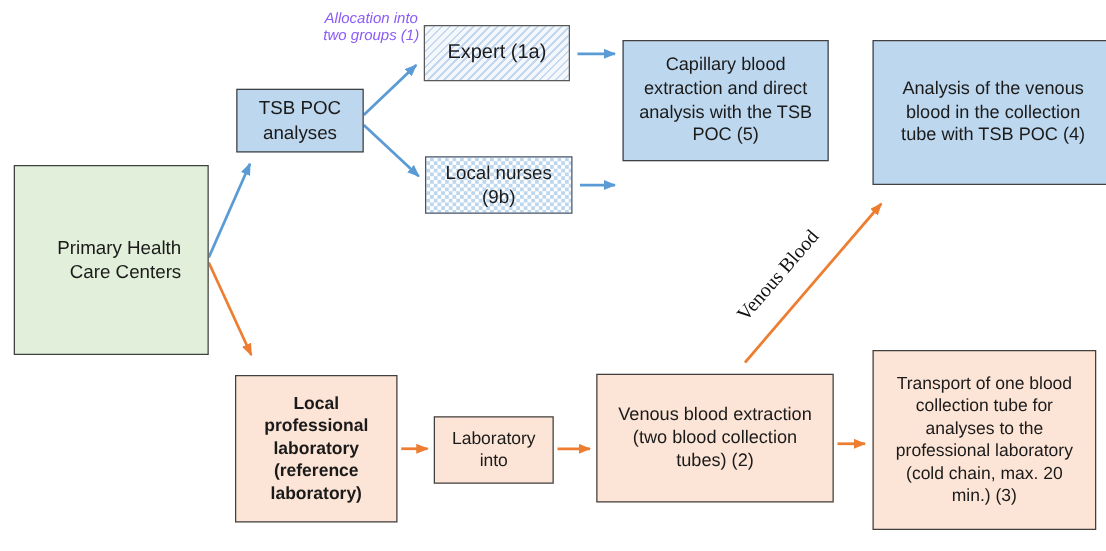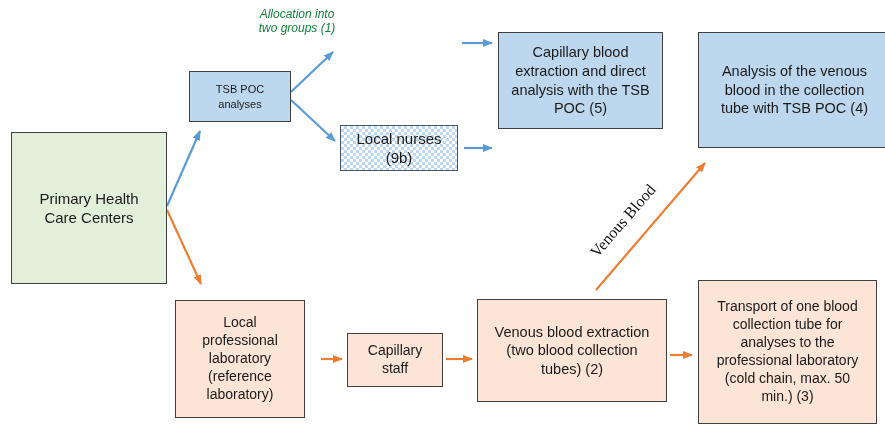--- a/index.html
+++ b/index.html
@@ -32,21 +32,21 @@
     background:conic-gradient(#bdd7ee 0 90deg,#ffffff 90deg 180deg,#bdd7ee 180deg 270deg,#ffffff 270deg 360deg);
     background-size:6px 6px;
     border-color:#44546a;
   }
   .note{
     position:absolute;
     font-style:italic;
     font-size:12px;
     line-height:1.2;
     text-align:center;
-    color:#15803d;
+    color:#8b5cf6;
   }
   .rot-label{
     position:absolute;
     font-family:"Liberation Serif","DejaVu Serif",serif;
     font-size:16px;
     color:#111;
     transform:rotate(-49deg);
     transform-origin:center center;
     white-space:nowrap;
   }
@@ -72,53 +72,56 @@
     <line x1="291" y1="100" x2="335" y2="141" stroke="#5b9bd5" stroke-width="2.2" marker-end="url(#ah-blue)"></line>
     <line x1="462" y1="43" x2="492" y2="43" stroke="#5b9bd5" stroke-width="2.2" marker-end="url(#ah-blue)"></line>
     <line x1="464" y1="148" x2="492" y2="148" stroke="#5b9bd5" stroke-width="2.2" marker-end="url(#ah-blue)"></line>
     <line x1="321" y1="359" x2="342" y2="359" stroke="#ed7d31" stroke-width="2.2" marker-end="url(#ah-orange)"></line>
     <line x1="446" y1="359" x2="472" y2="359" stroke="#ed7d31" stroke-width="2.2" marker-end="url(#ah-orange)"></line>
     <line x1="670" y1="355" x2="692" y2="355" stroke="#ed7d31" stroke-width="2.2" marker-end="url(#ah-orange)"></line>
     <line x1="596" y1="290" x2="705" y2="163" stroke="#ed7d31" stroke-width="2.2" marker-end="url(#ah-orange)"></line>
   </svg>
 
   <div class="node fill-green" style="left:11px;top:132px;width:156px;height:152px;font-size:15px;">
-    <span style="max-width:112px;">Primary Health Care Centers</span>
+    <span style="max-width:112px;text-align:right;">Primary Health Care Centers</span>
   </div>
 
-  <div class="node fill-blue" style="left:189px;top:71px;width:102px;height:51px;font-size:11px;">
+  <div class="node fill-blue" style="left:189px;top:71px;width:102px;height:51px;font-size:15px;">
     <span style="max-width:80px;">TSB POC analyses</span>
   </div>
 
+  <div class="node fill-diag" style="left:339px;top:20px;width:117px;height:45px;font-size:16px;">
+    <span>Expert (1a)</span>
+  </div>
 
   <div class="node fill-check" style="left:340px;top:125px;width:118px;height:46px;font-size:15px;">
     <span style="max-width:96px;">Local nurses (9b)</span>
   </div>
 
   <div class="node fill-blue" style="left:498px;top:32px;width:165px;height:97px;font-size:14.5px;">
     <span style="max-width:156px;">Capillary blood extraction and direct analysis with the TSB POC (5)</span>
   </div>
 
   <div class="node fill-blue" style="left:698px;top:32px;width:193px;height:116px;font-size:14.5px;">
     <span style="max-width:168px;">Analysis of the venous blood in the collection tube with TSB POC (4)</span>
   </div>
 
-  <div class="node fill-peach" style="left:175px;top:300px;width:130px;height:118px;font-size:14px;">
+  <div class="node fill-peach" style="left:188px;top:300px;width:130px;height:118px;font-size:14px;font-weight:bold;">
     <span style="max-width:100px;">Local professional laboratory (reference laboratory)</span>
   </div>
 
   <div class="node fill-peach" style="left:347px;top:333px;width:96px;height:54px;font-size:14px;">
-    <span style="max-width:78px;">Capillary staff</span>
+    <span style="max-width:78px;">Laboratory into</span>
   </div>
 
   <div class="node fill-peach" style="left:477px;top:299px;width:190px;height:103px;font-size:14.5px;text-align:center;">
     <span style="max-width:172px;">Venous blood extraction (two blood collection tubes) (2)</span>
   </div>
 
   <div class="node fill-peach" style="left:698px;top:280px;width:179px;height:144px;font-size:14px;">
-    <span style="max-width:152px;">Transport of one blood collection tube for analyses to the professional laboratory (cold chain, max. 50 min.) (3)</span>
+    <span style="max-width:152px;">Transport of one blood collection tube for analyses to the professional laboratory (cold chain, max. 20 min.) (3)</span>
   </div>
 
   <div class="note" style="left:258px;top:7px;width:78px;">Allocation into two groups (1)</div>
 
   <div class="rot-label" style="left:578px;top:212px;">Venous Blood</div>
 
 </div>
 
 </body></html>

